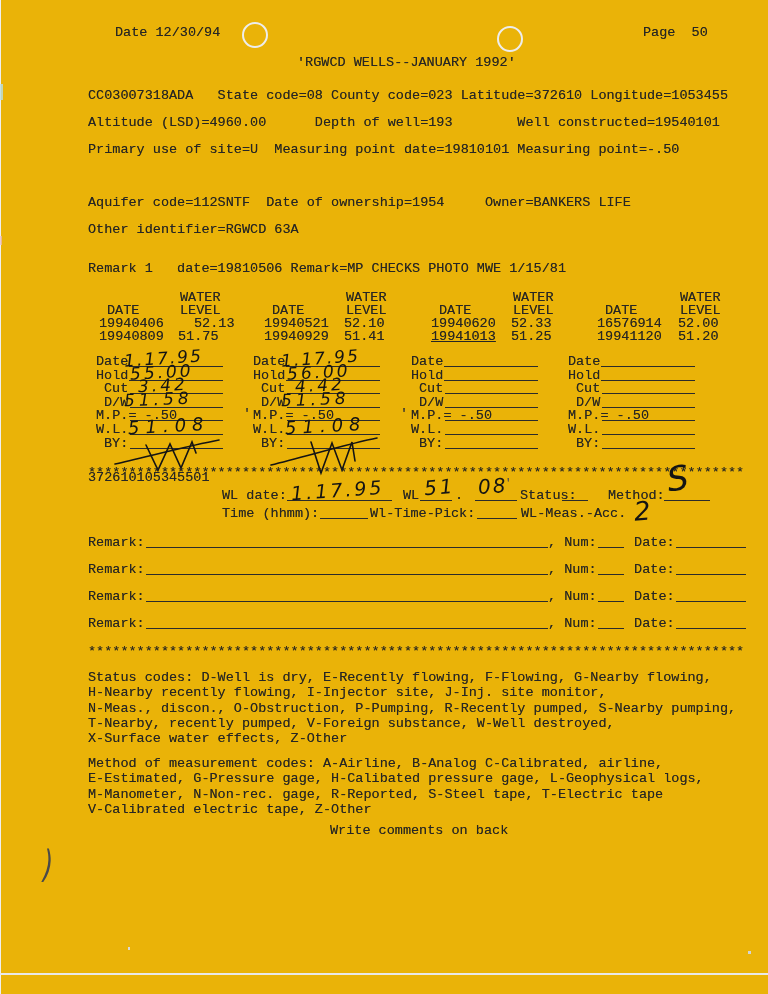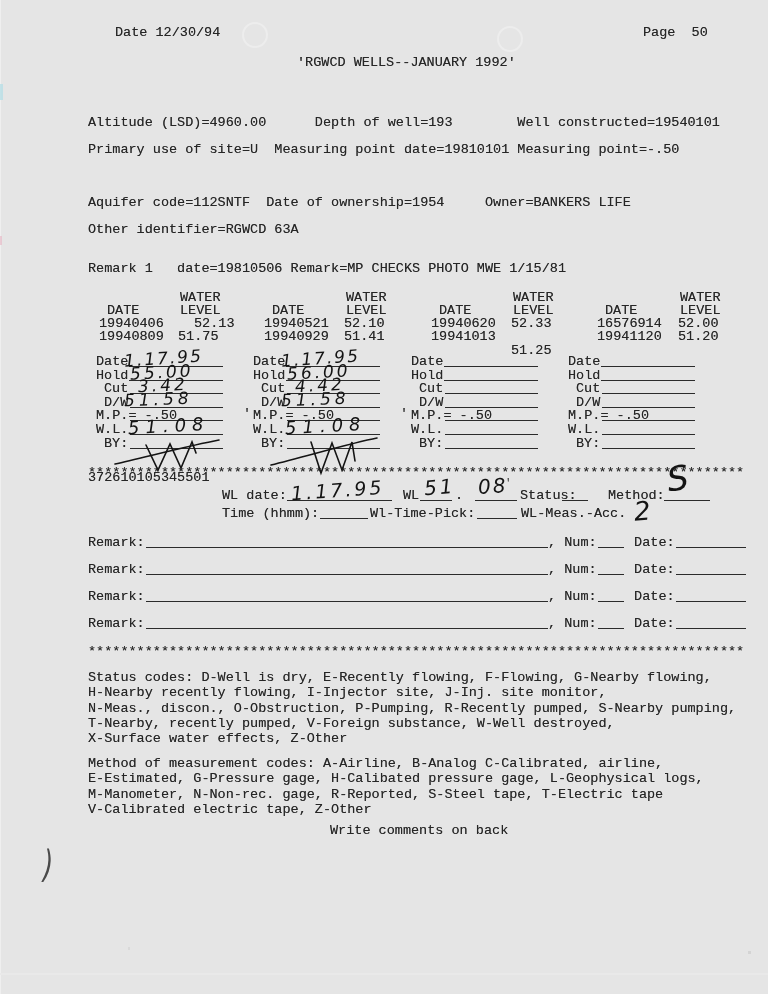--- a/index.html
+++ b/index.html
@@ -1,17 +1,17 @@
 <!DOCTYPE html>
 <html><head>
 <meta charset="utf-8">
 <style>
   html,body{margin:0;padding:0;background:#ffffff;}
   .page{
-    position:relative;width:768px;height:994px;background:#e5e5e5;overflow:hidden;
+    position:relative;width:768px;height:994px;background:#eab308;overflow:hidden;
     font-family:"Liberation Mono","DejaVu Sans Mono",monospace;
     font-size:13.5px;color:#262626;
   }
   .t{position:absolute;white-space:pre;line-height:14px;text-shadow:0 0 .5px rgba(10,10,10,.5);}
   .codeline{line-height:15.35px;white-space:pre;}
   .ul{position:absolute;border-bottom:1.4px solid #2b2b2b;}
   .hand{
     position:absolute;font-family:"DejaVu Sans",sans-serif;font-style:italic;
     color:#141414;white-space:pre;line-height:1;
   }
@@ -30,20 +30,21 @@
   <div class="artifact" style="left:0;top:236px;width:2px;height:9px;background:#e8bcc9;opacity:.7"></div>
   <div class="artifact" style="left:128px;top:947px;width:2px;height:3px;background:#d9d9d9"></div>
   <div class="artifact" style="left:748px;top:951px;width:3px;height:3px;background:#d4d4d4"></div>
   <div class="circle" style="left:242px;top:22px"></div>
   <div class="circle" style="left:497px;top:26px"></div>
 
   <div class="t" style="left:115px;top:26px">Date 12/30/94</div>
   <div class="t" style="left:643px;top:26px">Page  50</div>
   <div class="t" style="left:297px;top:56px">'RGWCD WELLS--JANUARY 1992'</div>
 
+  <div class="t" style="left:88px;top:89px">CC03007318ADA   State code=08 County code=023 Latitude=372610 Longitude=1053455</div>
   <div class="t" style="left:88px;top:116px">Altitude (LSD)=4960.00      Depth of well=193        Well constructed=19540101</div>
   <div class="t" style="left:88px;top:143px">Primary use of site=U  Measuring point date=19810101 Measuring point=-.50</div>
   <div class="t" style="left:88px;top:196px">Aquifer code=112SNTF  Date of ownership=1954     Owner=BANKERS LIFE</div>
   <div class="t" style="left:88px;top:223px">Other identifier=RGWCD 63A</div>
 
   <div class="t" style="left:88px;top:262px">Remark 1   date=19810506 Remark=MP CHECKS PHOTO MWE 1/15/81</div>
 
   <div id="water-table">
       <div class="t" style="left: 180px; top: 291px;">WATER</div>
       <div class="t" style="left: 107px; top: 304px;">DATE</div>
@@ -57,22 +58,22 @@
       <div class="t" style="left: 346px; top: 304px;">LEVEL</div>
       <div class="t" style="left: 264px; top: 317px;">19940521</div>
       <div class="t" style="left: 344px; top: 317px;">52.10</div>
       <div class="t" style="left: 264px; top: 330px;">19940929</div>
       <div class="t" style="left: 344px; top: 330px;">51.41</div>
       <div class="t" style="left: 513px; top: 291px;">WATER</div>
       <div class="t" style="left: 439px; top: 304px;">DATE</div>
       <div class="t" style="left: 513px; top: 304px;">LEVEL</div>
       <div class="t" style="left: 431px; top: 317px;">19940620</div>
       <div class="t" style="left: 511px; top: 317px;">52.33</div>
-      <div class="t" style="left: 431px; top: 330px;">19941013</div>
-      <div class="t" style="left: 511px; top: 344px;">51.25</div>
+      <div class="t" style="left: 431px; top: 330px; text-decoration: underline;">19941013</div>
+      <div class="t" style="left: 511px; top: 330px;">51.25</div>
       <div class="t" style="left: 680px; top: 291px;">WATER</div>
       <div class="t" style="left: 605px; top: 304px;">DATE</div>
       <div class="t" style="left: 680px; top: 304px;">LEVEL</div>
       <div class="t" style="left: 597px; top: 317px;">16576914</div>
       <div class="t" style="left: 678px; top: 317px;">52.00</div>
       <div class="t" style="left: 597px; top: 330px;">19941120</div>
       <div class="t" style="left: 678px; top: 330px;">51.20</div>
     </div>
 
   <div id="hand-block">

